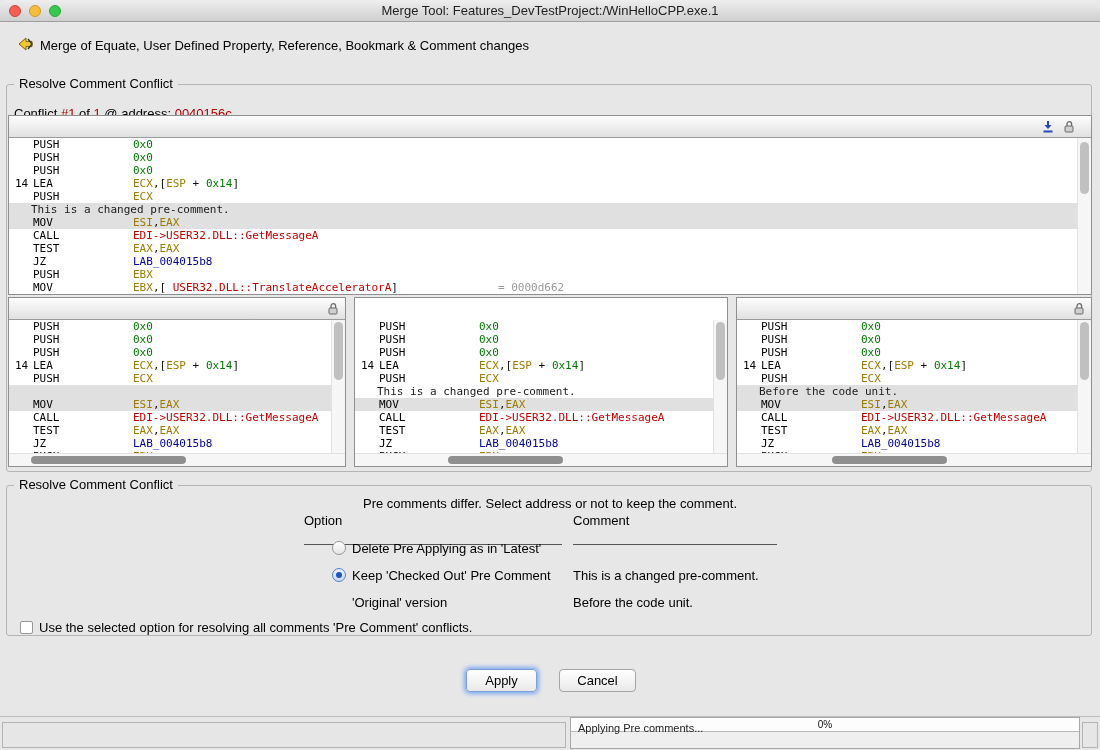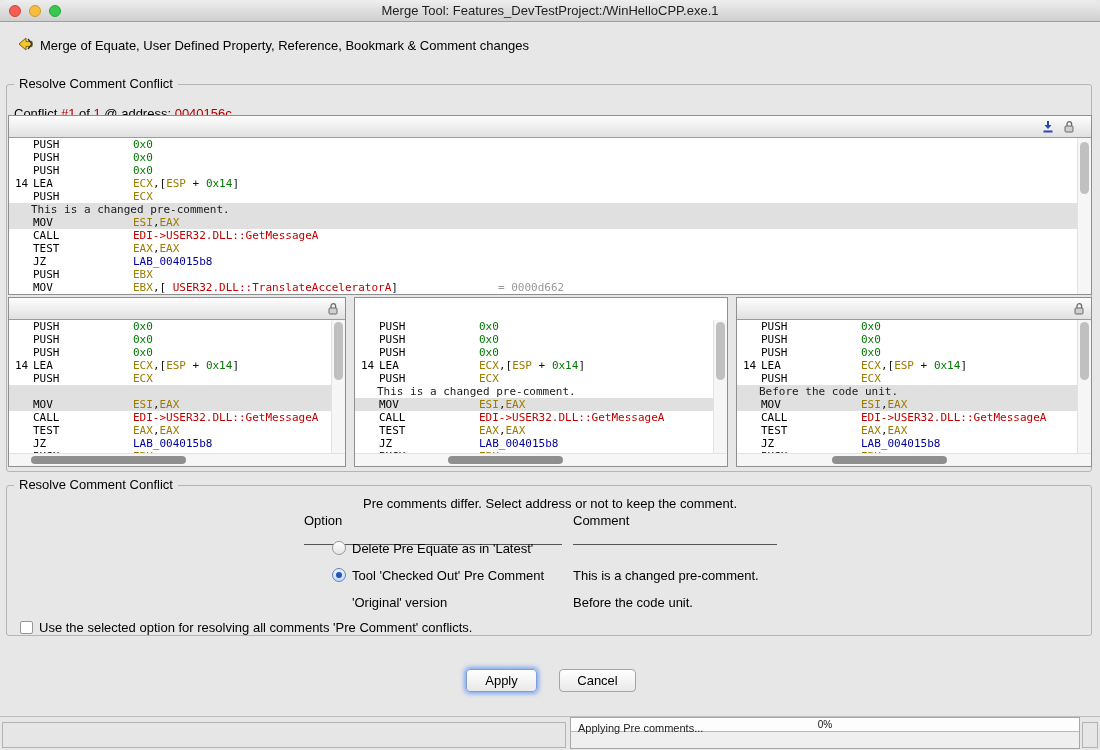--- a/index.html
+++ b/index.html
@@ -267,24 +267,24 @@
 
 <div class="gbox gbox2">
   <span class="glabel">Resolve Comment Conflict</span>
 </div>
 
 <div class="instruction">Pre comments differ. Select address or not to keep the comment.</div>
 <div class="colhead option">Option</div>
 <div class="colhead comment">Comment</div>
 
 <span class="radio" style="top:541px;"></span>
-<span class="opt-label" style="top:541px;">Delete Pre Equate as in 'Latest'</span>
+<span class="opt-label" style="top:541px;">Delete Pre Applying as in 'Latest'</span>
 
 <span class="radio on" style="top:568px;"></span>
-<span class="opt-label" style="top:568px;">Tool 'Checked Out' Pre Comment</span>
+<span class="opt-label" style="top:568px;">Keep 'Checked Out' Pre Comment</span>
 <span class="opt-comment" style="top:568px;">This is a changed pre-comment.</span>
 
 <span class="opt-label" style="top:595px;">'Original' version</span>
 <span class="opt-comment" style="top:595px;">Before the code unit.</span>
 
 <span class="checkbox"></span>
 <span class="checkbox-label">Use the selected option for resolving all comments 'Pre Comment' conflicts.</span>
 
 <div class="btn btn-apply">Apply</div>
 <div class="btn btn-cancel">Cancel</div>

